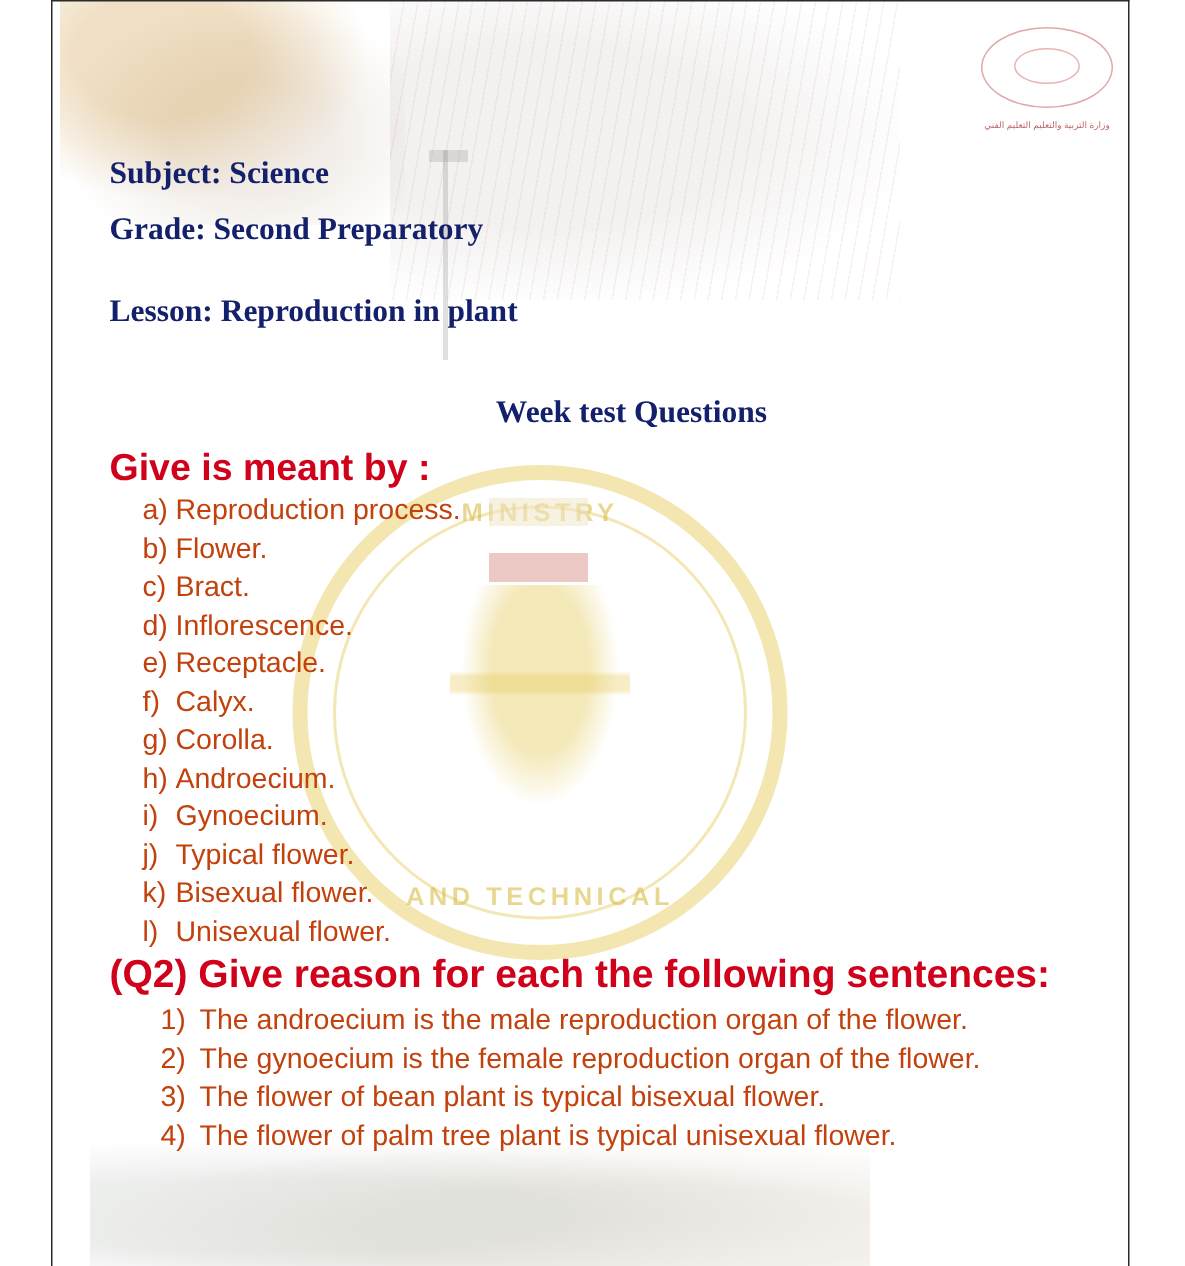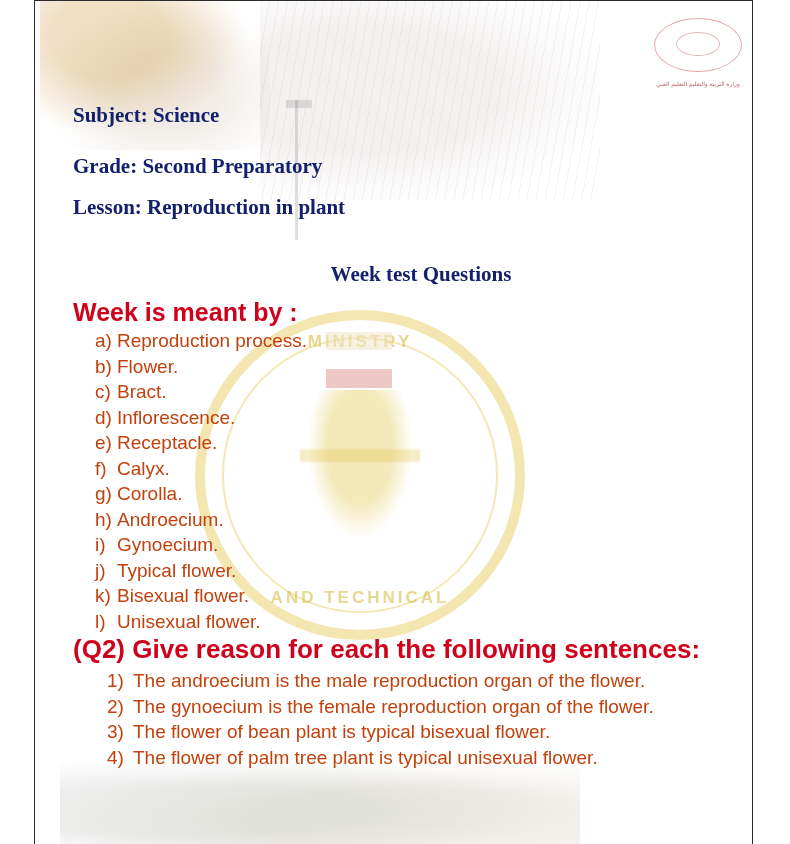--- a/index.html
+++ b/index.html
@@ -166,21 +166,21 @@
   .hdr {
     position: absolute;
     left: 38px;
     color: #13206b;
     font-family: "Liberation Serif", serif;
     font-weight: bold;
     font-size: 21px;
     white-space: nowrap;
   }
   #hdr-subject { top: 103px; }
-  #hdr-grade   { top: 154px; }
+  #hdr-grade   { top: 140px; }
   #hdr-lesson  { top: 195px; }
 
   #title-week {
     position: absolute;
     left: 0;
     top: 262px;
     width: 717px;
     text-align: center;
     padding-left: 55px;
     box-sizing: border-box;
@@ -279,21 +279,21 @@
   <div class="frame-line" id="frame-top"></div>
 
   <div id="content">
 
     <div class="hdr" id="hdr-subject">Subject: Science</div>
     <div class="hdr" id="hdr-grade">Grade: Second Preparatory</div>
     <div class="hdr" id="hdr-lesson">Lesson: Reproduction in plant</div>
 
     <div id="title-week">Week test Questions</div>
 
-    <div class="q-heading" id="q1-heading">Week is  meant by :</div>
+    <div class="q-heading" id="q1-heading">Give is  meant by :</div>
 
     <ul class="list" id="q1-list">
       <li><span class="marker">a)</span><span class="txt">Reproduction process.</span></li>
       <li><span class="marker">b)</span><span class="txt">Flower.</span></li>
       <li><span class="marker">c)</span><span class="txt">Bract.</span></li>
       <li><span class="marker">d)</span><span class="txt">Inflorescence.</span></li>
       <li><span class="marker">e)</span><span class="txt">Receptacle.</span></li>
       <li><span class="marker">f)</span><span class="txt">Calyx.</span></li>
       <li><span class="marker">g)</span><span class="txt">Corolla.</span></li>
       <li><span class="marker">h)</span><span class="txt">Androecium.</span></li>

